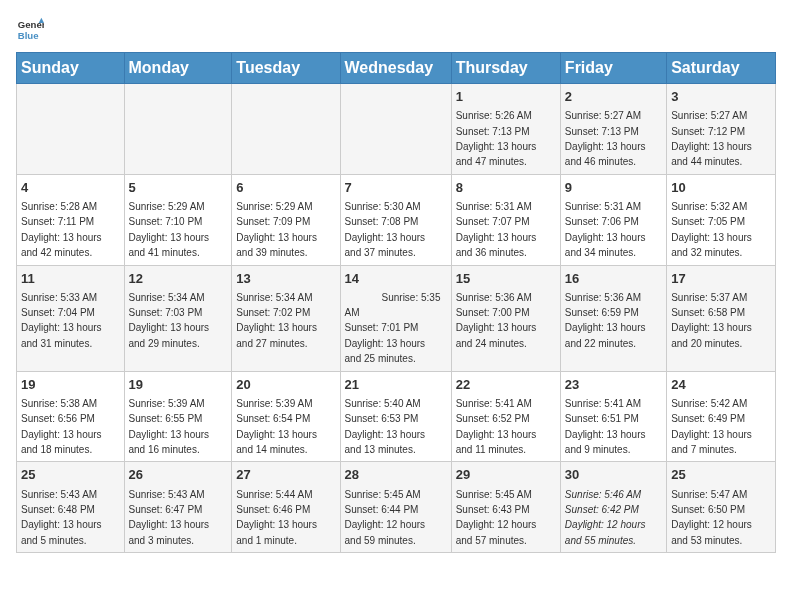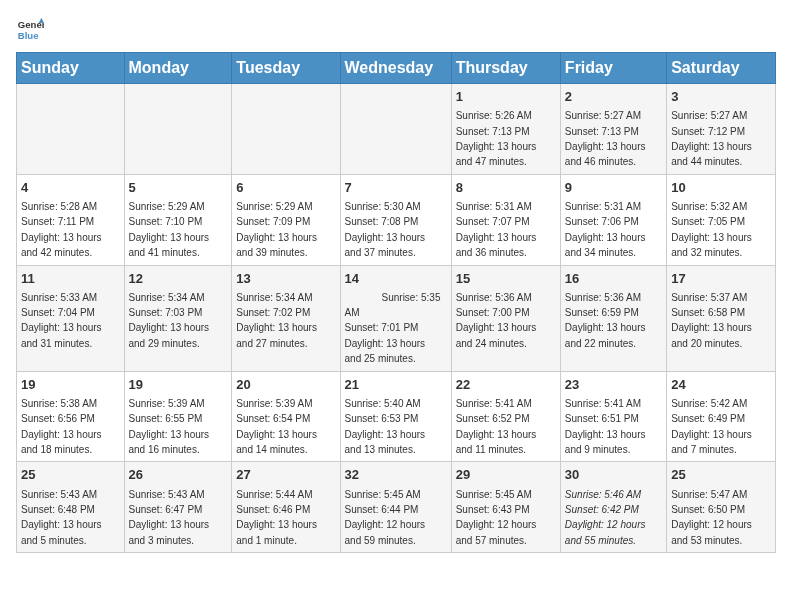--- a/index.html
+++ b/index.html
@@ -225,21 +225,21 @@
 Daylight: 13 hours
 and 5 minutes.</span></td>
         <td><span class="day-num">26</span><span class="day-info" style="white-space: pre-line;">Sunrise: 5:43 AM
 Sunset: 6:47 PM
 Daylight: 13 hours
 and 3 minutes.</span></td>
         <td><span class="day-num">27</span><span class="day-info" style="white-space: pre-line;">Sunrise: 5:44 AM
 Sunset: 6:46 PM
 Daylight: 13 hours
 and 1 minute.</span></td>
-        <td><span class="day-num">32</span><span class="day-info" style="white-space: pre-line;">Sunrise: 5:45 AM
+        <td><span class="day-num">28</span><span class="day-info" style="white-space: pre-line;">Sunrise: 5:45 AM
 Sunset: 6:44 PM
 Daylight: 12 hours
 and 59 minutes.</span></td>
         <td><span class="day-num">29</span><span class="day-info" style="white-space: pre-line;">Sunrise: 5:45 AM
 Sunset: 6:43 PM
 Daylight: 12 hours
 and 57 minutes.</span></td>
         <td><span class="day-num">30</span><span class="day-info" style="white-space: pre-line; font-style: italic;">Sunrise: 5:46 AM
 Sunset: 6:42 PM
 Daylight: 12 hours

